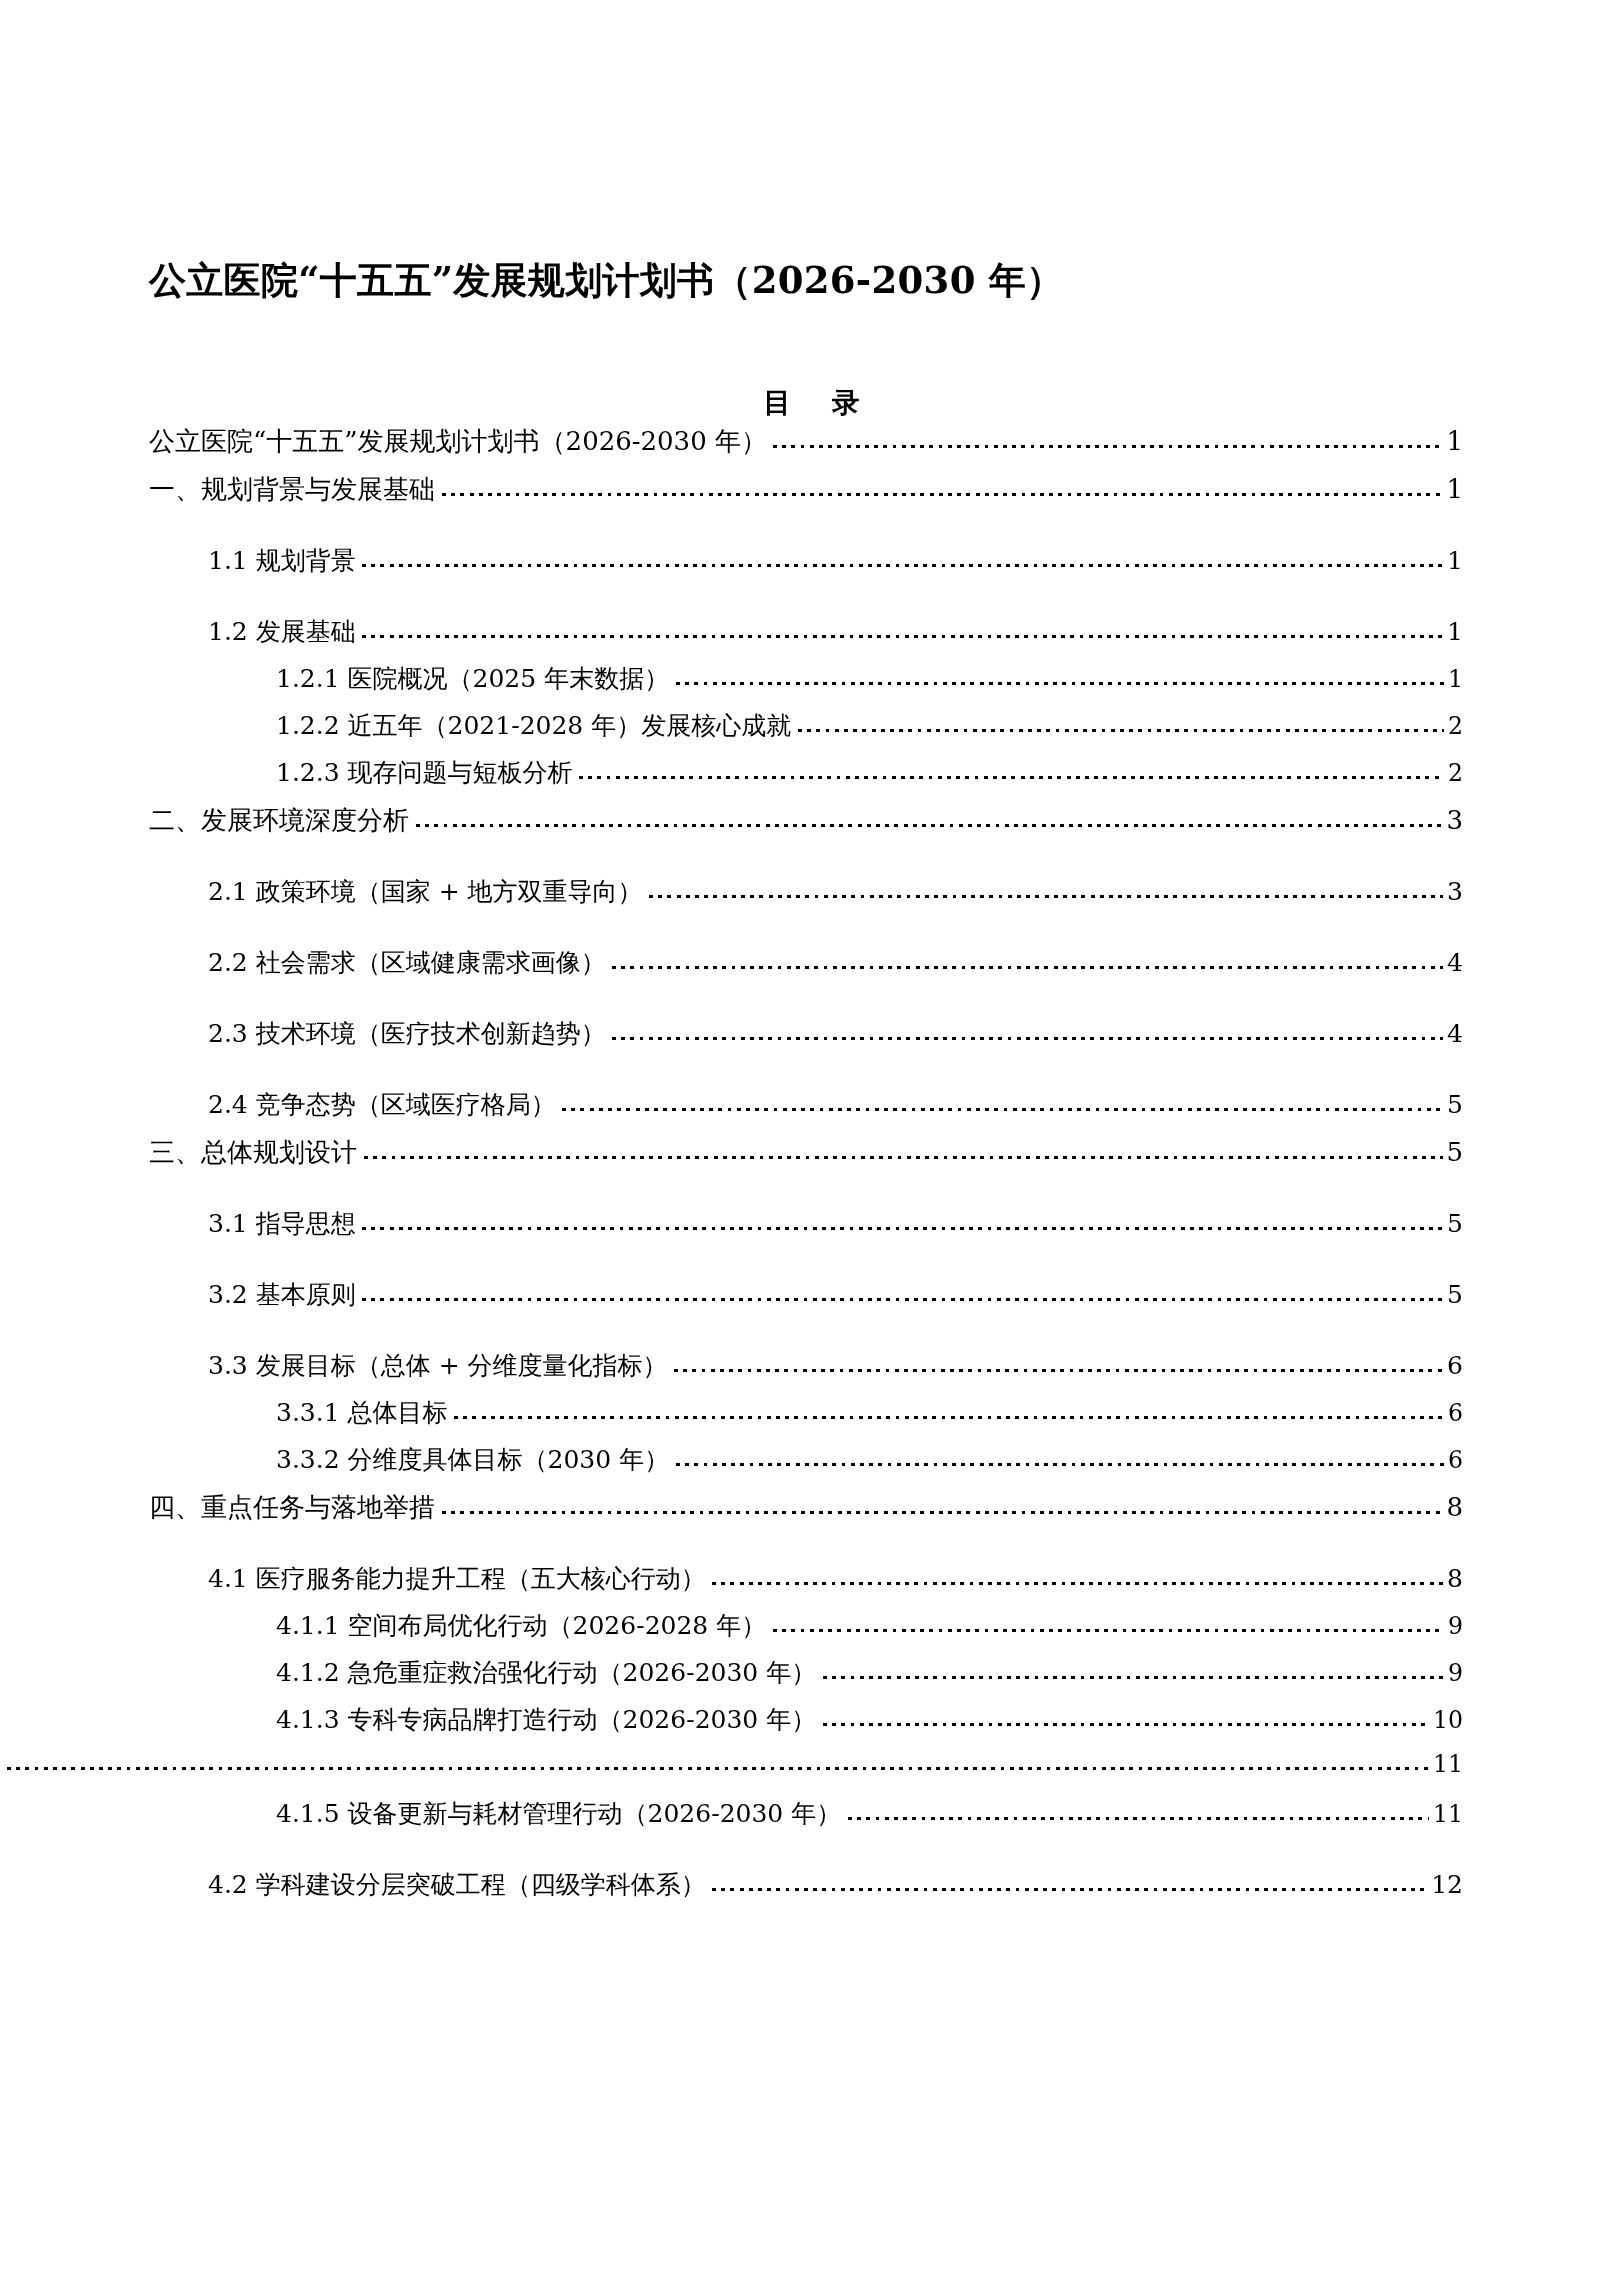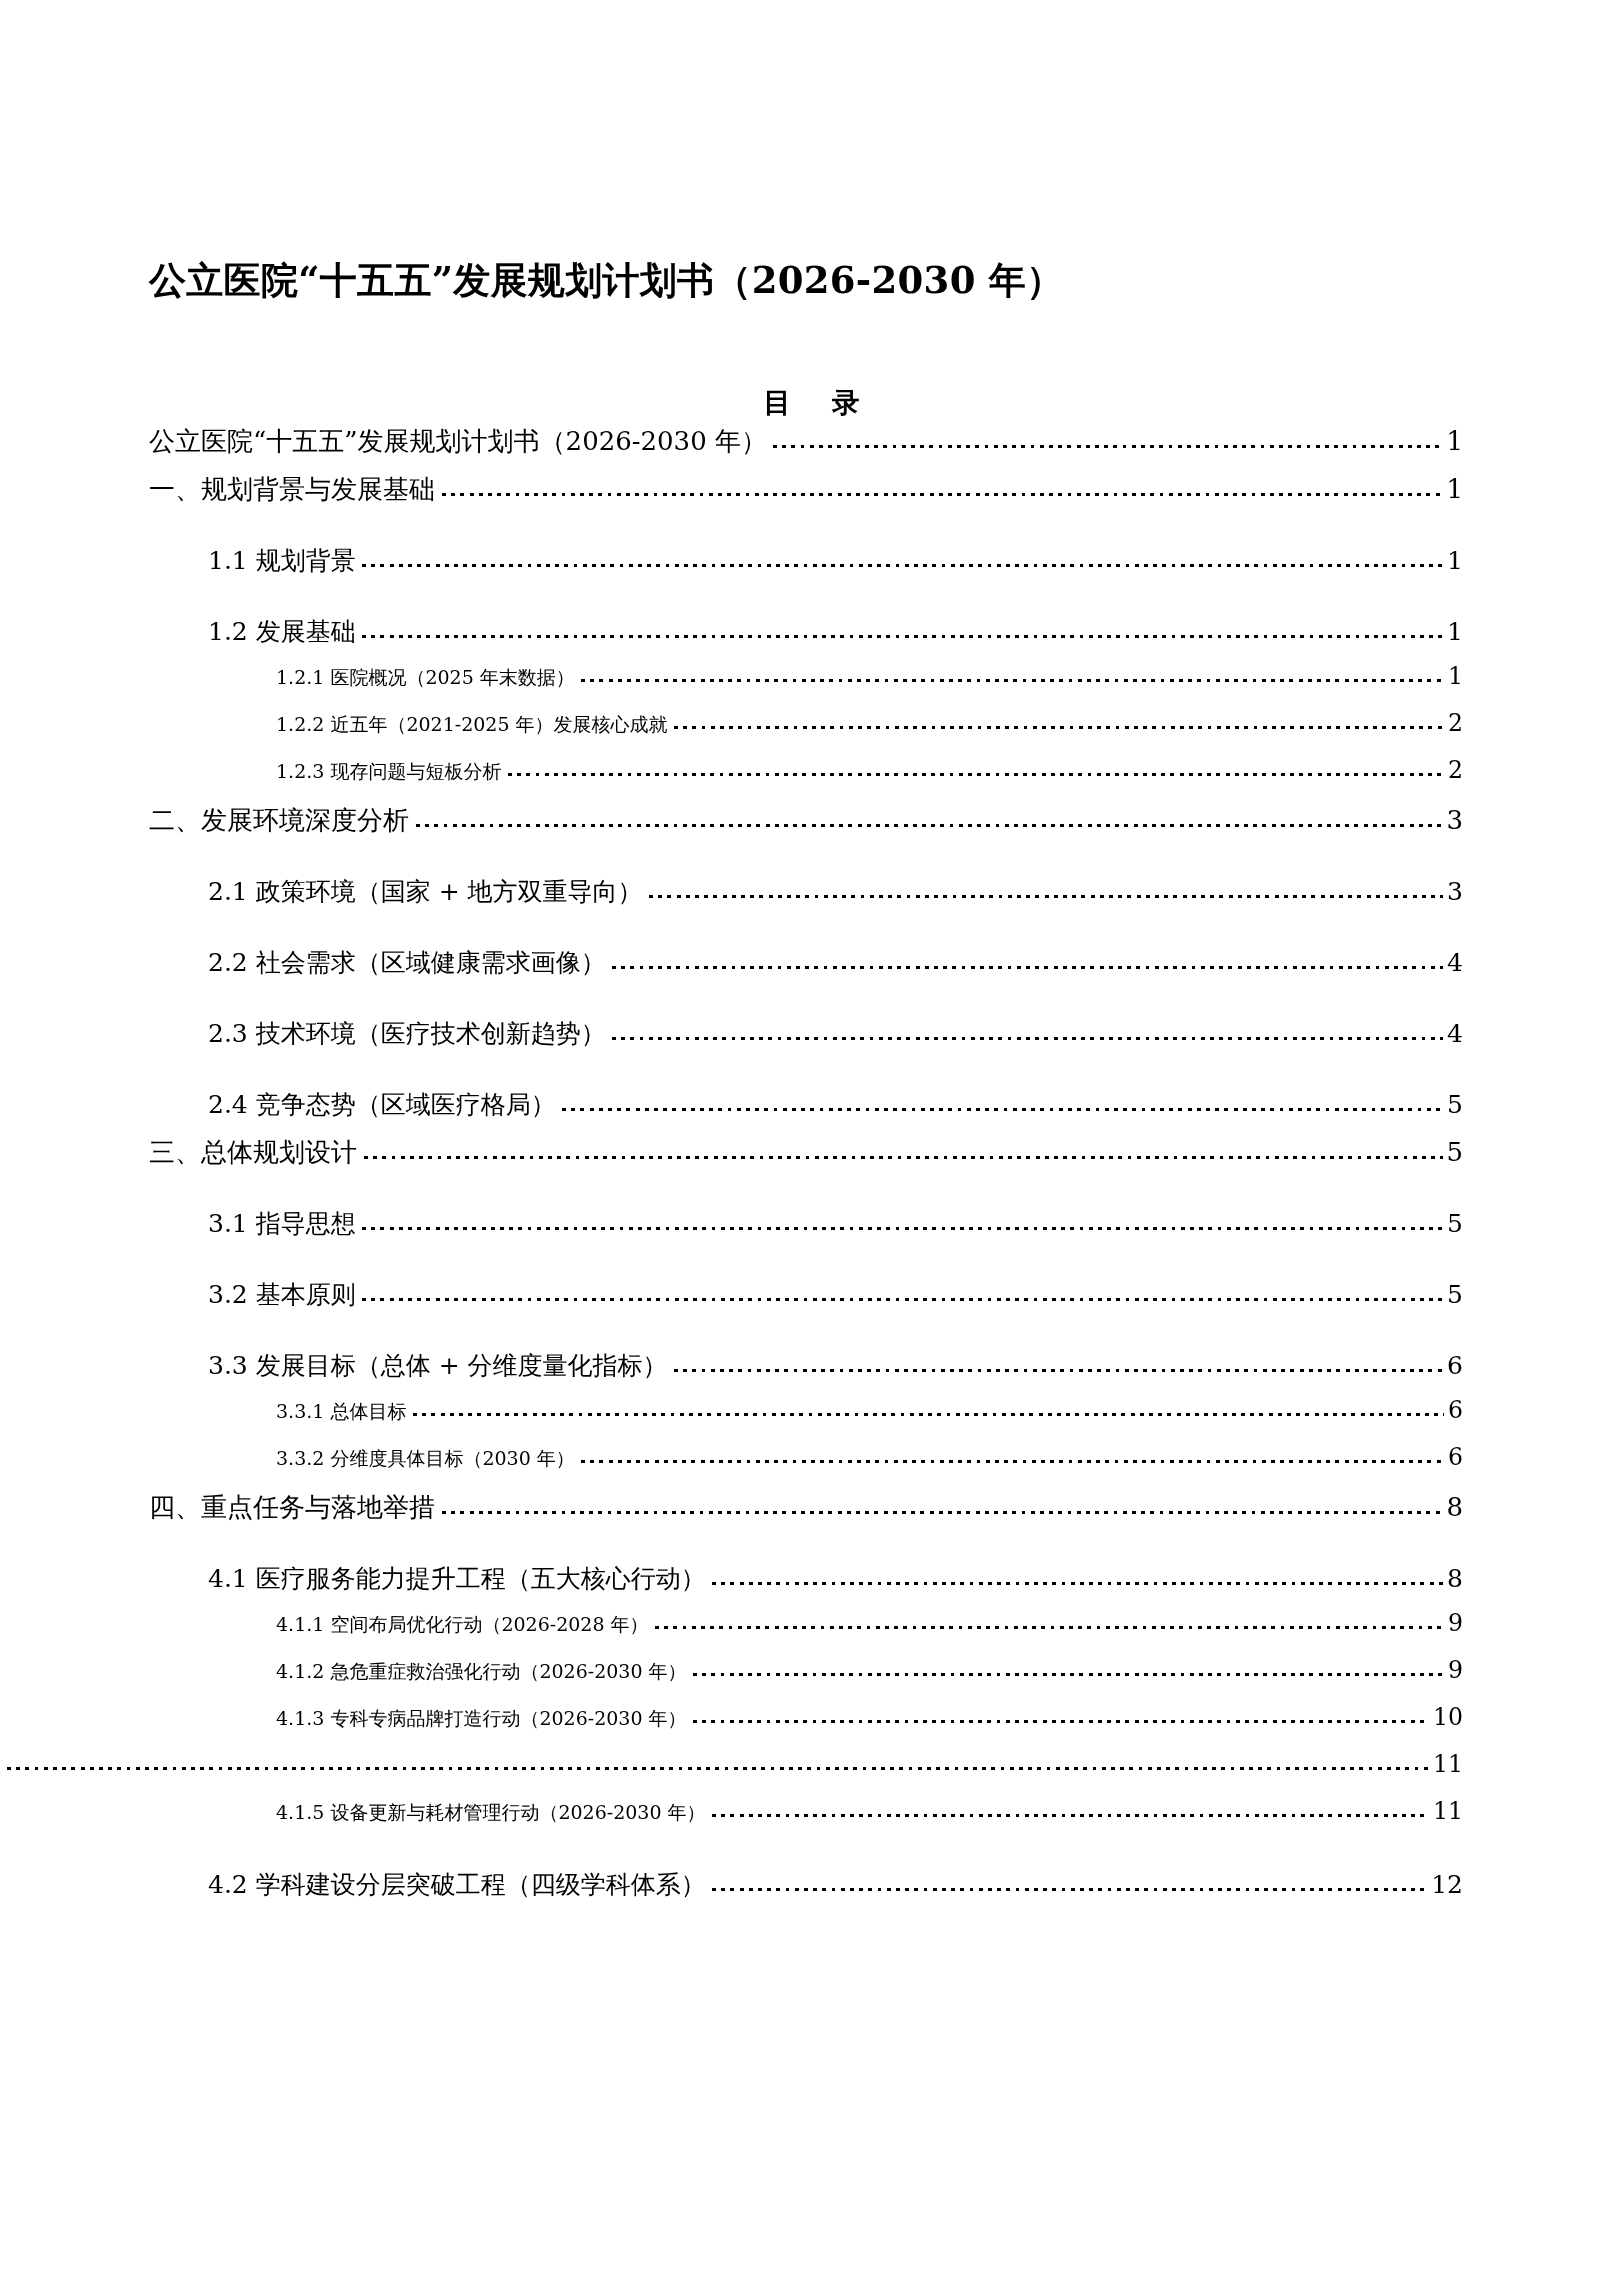--- a/index.html
+++ b/index.html
@@ -108,21 +108,21 @@
     font-size: 25px;
   }
 
   
   .lvl1 .toc-label { padding-left: 149px; font-size: 26px; font-weight: normal; }
   .lvl1 .toc-page  { font-size: 26px; }
 
   .lvl2 .toc-label { padding-left: 208px; font-size: 25px; font-weight: normal; }
   .lvl2 .toc-page  { font-size: 25px; }
 
-  .lvl3 .toc-label { padding-left: 276px; font-size: 19px; font-weight: normal; }
+  .lvl3 .toc-label { padding-left: 276px; font-size: 25px; font-weight: normal; }
   .lvl3 .toc-page  { font-size: 23.6px; }
 
   .lvl1 .toc-dots::before,
   .lvl2 .toc-dots::before,
   .lvl3 .toc-dots::before { height: 3.3px; }
 
   .toc-row.lvl1 { height: 48px; }
   .toc-row.lvl2 { height: 47px; margin-top: 24px; }
   .toc-row.lvl3 { height: 47px; }
 </style>
@@ -155,21 +155,21 @@
         <span class="toc-label">1.2 发展基础</span>
         <span class="toc-dots"></span>
         <span class="toc-page">1</span>
       </div>
       <div class="toc-row lvl3">
         <span class="toc-label">1.2.1 医院概况（2025 年末数据）</span>
         <span class="toc-dots"></span>
         <span class="toc-page">1</span>
       </div>
       <div class="toc-row lvl3">
-        <span class="toc-label">1.2.2 近五年（2021-2025 年）发展核心成就</span>
+        <span class="toc-label">1.2.2 近五年（2021-2028 年）发展核心成就</span>
         <span class="toc-dots"></span>
         <span class="toc-page">2</span>
       </div>
       <div class="toc-row lvl3">
         <span class="toc-label">1.2.3 现存问题与短板分析</span>
         <span class="toc-dots"></span>
         <span class="toc-page">2</span>
       </div>
       <div class="toc-row lvl1">
         <span class="toc-label">二、发展环境深度分析</span>

